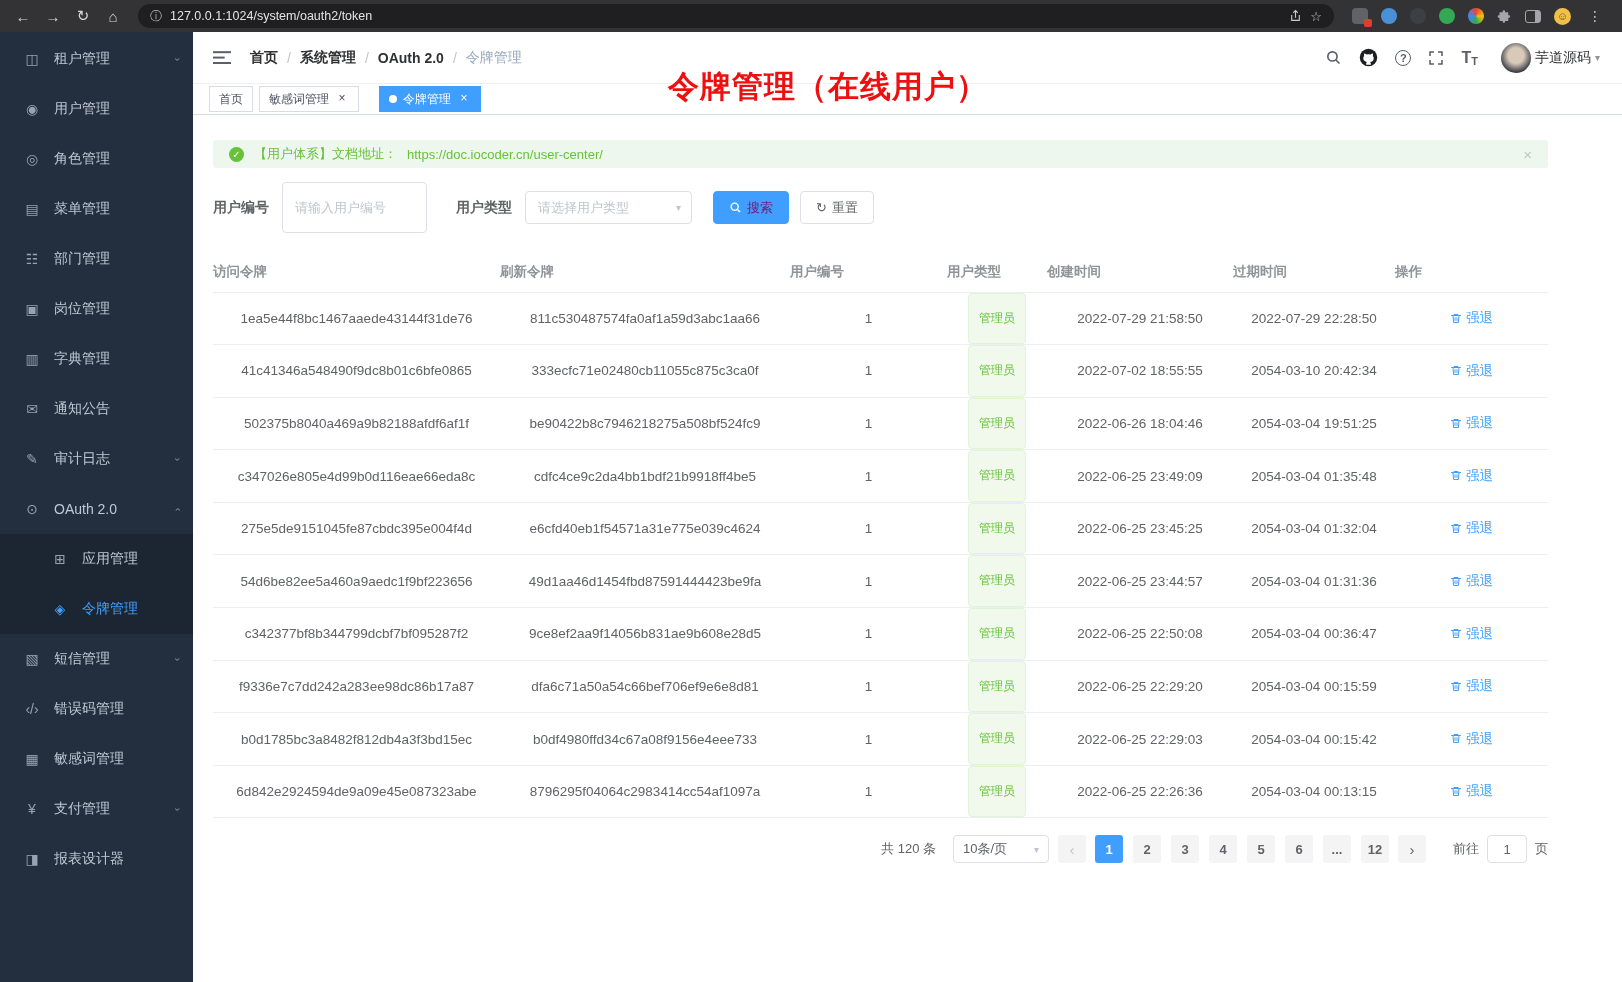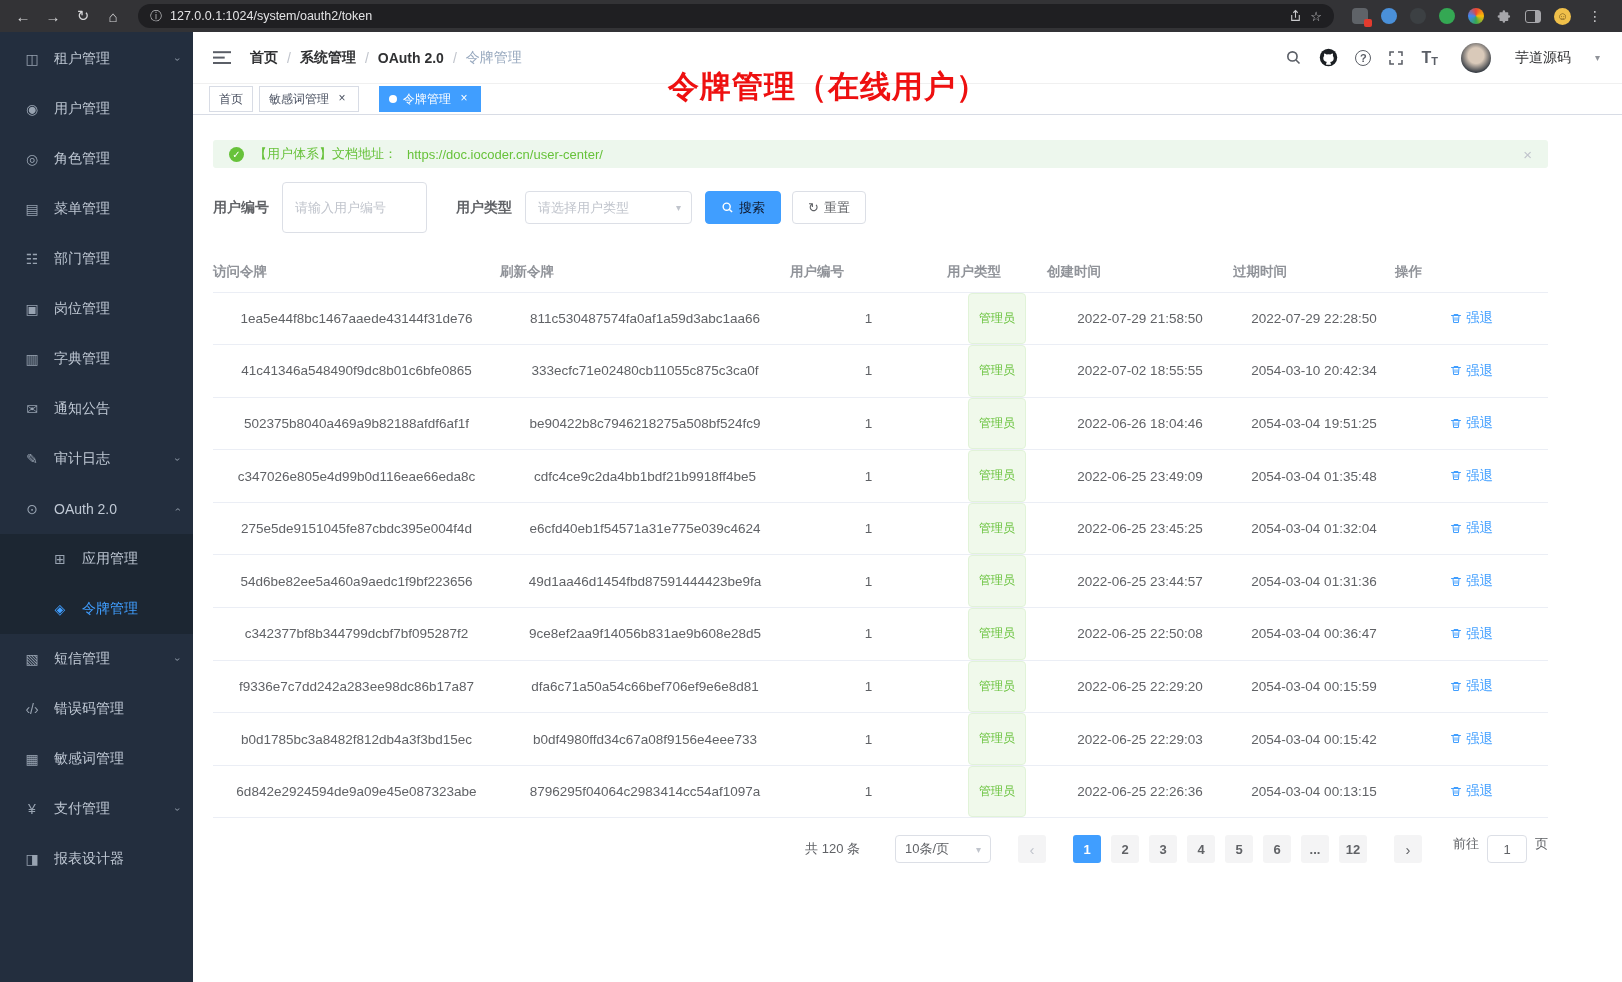--- a/index.html
+++ b/index.html
@@ -50,21 +50,21 @@
   .hamburger { display:flex; align-items:center; padding:4px; cursor:pointer; }
   .breadcrumb { margin-left:15px; font-size:14px; display:flex; align-items:center; }
   .bc-item { color:#303133; font-weight:700; cursor:pointer; }
   .bc-item.last { color:#97a8be; font-weight:400; cursor:default; }
   .bc-sep { color:#c0c4cc; margin:0 9px; font-weight:400; }
   .nav-right { margin-left:auto; display:flex; align-items:center; gap:17px; }
   .nav-ic { display:flex; align-items:center; color:#5a5e66; cursor:pointer; }
   .q-circle { width:16px; height:16px; border:1.6px solid #5a5e66; border-radius:50%; font-size:11px; font-weight:700; display:flex; align-items:center; justify-content:center; }
   .tt { font-weight:700; color:#5a5e66; font-size:16px; display:flex; align-items:flex-end; }
   .tt .small { font-size:11px; }
-  .user-box { display:flex; align-items:center; gap:24px; margin-left:6px; cursor:pointer; }
+  .user-box { display:flex; align-items:center; gap:4px; margin-left:6px; cursor:pointer; }
   .avatar-sm { width:30px; height:30px; border-radius:50%; background:radial-gradient(circle at 50% 42%, #d9c9b9 0 34%, #3a3f46 72%, #23262b 100%); }
   .username { font-size:14px; color:#303133; }
   .caret { color:#909399; font-size:10px; }
 
   
   .tags-view { height:31px; border-bottom:1px solid #d8dce5; display:flex; align-items:center; padding:0 16px; gap:6px; background:#fff; }
   .tag { height:26px; display:inline-flex; align-items:center; gap:6px; padding:0 9px; border:1px solid #d8dce5; background:#fff; color:#495060; font-size:12px; cursor:pointer; }
   .tag.active { background:#409eff; border-color:#409eff; color:#fff; margin-left:14px; }
   .tag-dot { width:8px; height:8px; border-radius:50%; background:#fff; }
   .tag-close { font-size:12px; width:14px; height:14px; line-height:13px; text-align:center; border-radius:50%; }
@@ -76,43 +76,43 @@
   .alert-link { color:#67c23a; text-decoration:none; cursor:pointer; }
   .alert-close { margin-left:auto; color:#c0c4cc; font-size:15px; cursor:pointer; }
 
   .filters { display:flex; align-items:center; margin-top:14px; }
   .f-label { font-size:14px; font-weight:700; color:#606266; margin-right:13px; white-space:nowrap; }
   .f-input { width:145px; height:51px; border:1px solid #dcdfe6; border-radius:4px; padding:0 12px; font-size:13px; color:#606266; outline:none; margin-right:29px; }
   .f-input::placeholder { color:#c0c4cc; }
   .f-select { width:167px; height:33px; border:1px solid #dcdfe6; border-radius:4px; padding:0 10px 0 12px; font-size:13px; color:#c0c4cc; display:flex; align-items:center; justify-content:space-between; margin-right:13px; cursor:pointer; }
   .sel-caret { color:#c0c4cc; font-size:10px; }
   .btn { height:33px; border-radius:4px; font-size:13px; display:inline-flex; align-items:center; gap:5px; padding:0 15px; cursor:pointer; border:1px solid transparent; }
-  .btn-primary { background:#409eff; color:#0f172a; border-color:#409eff; }
+  .btn-primary { background:#409eff; color:#701a75; border-color:#409eff;margin-left:8px; }
   .btn-plain { background:#fff; color:#606266; border-color:#dcdfe6; margin-left:11px; }
   .btn .bi { display:flex; align-items:center; font-size:13px; }
 
   .table-wrap { margin-top:19px; }
   table { width:100%; border-collapse:collapse; table-layout:fixed; }
   th { height:40px; font-size:13.5px; font-weight:700; color:#909399; text-align:left; border-bottom:1px solid #ebeef5; }
   td { height:48px; font-size:13.5px; color:#606266; text-align:center; border-bottom:1px solid #ebeef5; white-space:nowrap; }
   col.c-token { width:287px; } col.c-rtoken { width:290px; } col.c-uid { width:157px; }
   col.c-utype { width:100px; } col.c-ctime { width:186px; } col.c-etime { width:162px; } col.c-op { width:153px; }
   .badge { display:inline-block; padding:17px 10px; font-size:12px; color:#67c23a; background:#f0f9eb; border:1px solid #e1f3d8; border-radius:4px; line-height:1.3; }
   .action-link { color:#409eff; display:inline-flex; align-items:center; gap:4px; cursor:pointer; }
   .al-icon { display:flex; align-items:center; }
 
-  .pagination { display:flex; align-items:center; justify-content:flex-end; gap:27px; margin-top:17px; font-size:13px; color:#606266; padding-bottom:30px; }
+  .pagination { display:flex; align-items:center; justify-content:flex-end; gap:9px; margin-top:17px; font-size:13px; color:#606266; padding-bottom:30px; }
   .pg-total { margin-right:8px; white-space:nowrap; }
   .pg-size { width:96px; height:28px; border:1px solid #dcdfe6; border-radius:4px; display:flex; align-items:center; justify-content:space-between; padding:0 9px; cursor:pointer; white-space:nowrap; }
   .pg-btn { min-width:28px; height:28px; padding:0 5px; background:#f4f4f5; border-radius:3px; display:inline-flex; align-items:center; justify-content:center; color:#606266; font-weight:600; cursor:pointer; }
   .pg-btn.active { background:#409eff; color:#fff; }
   .pg-btn.arrow { font-size:15px; font-weight:400; }
   .pg-btn.disabled { color:#c0c4cc; cursor:default; }
   .pg-pages { display:flex; align-items:center; gap:10px; }
-  .pg-goto { display:flex; align-items:flex-start; gap:8px; margin-left:4px; white-space:nowrap; }
+  .pg-goto { display:flex; align-items:center; gap:8px; margin-left:18px; white-space:nowrap; }
   .pg-goto input { width:40px; height:28px; border:1px solid #dcdfe6; border-radius:4px; text-align:center; font-size:13px; color:#606266; outline:none; }
 
   
   .annotation { position:absolute; left:668px; top:66px; font-size:31px; font-weight:700; color:#ee1010; z-index:50; white-space:nowrap; letter-spacing:1px; }
 </style>
 </head>
 <body>
 
 <div class="browser-bar">
   <span class="b-ic">←</span>

